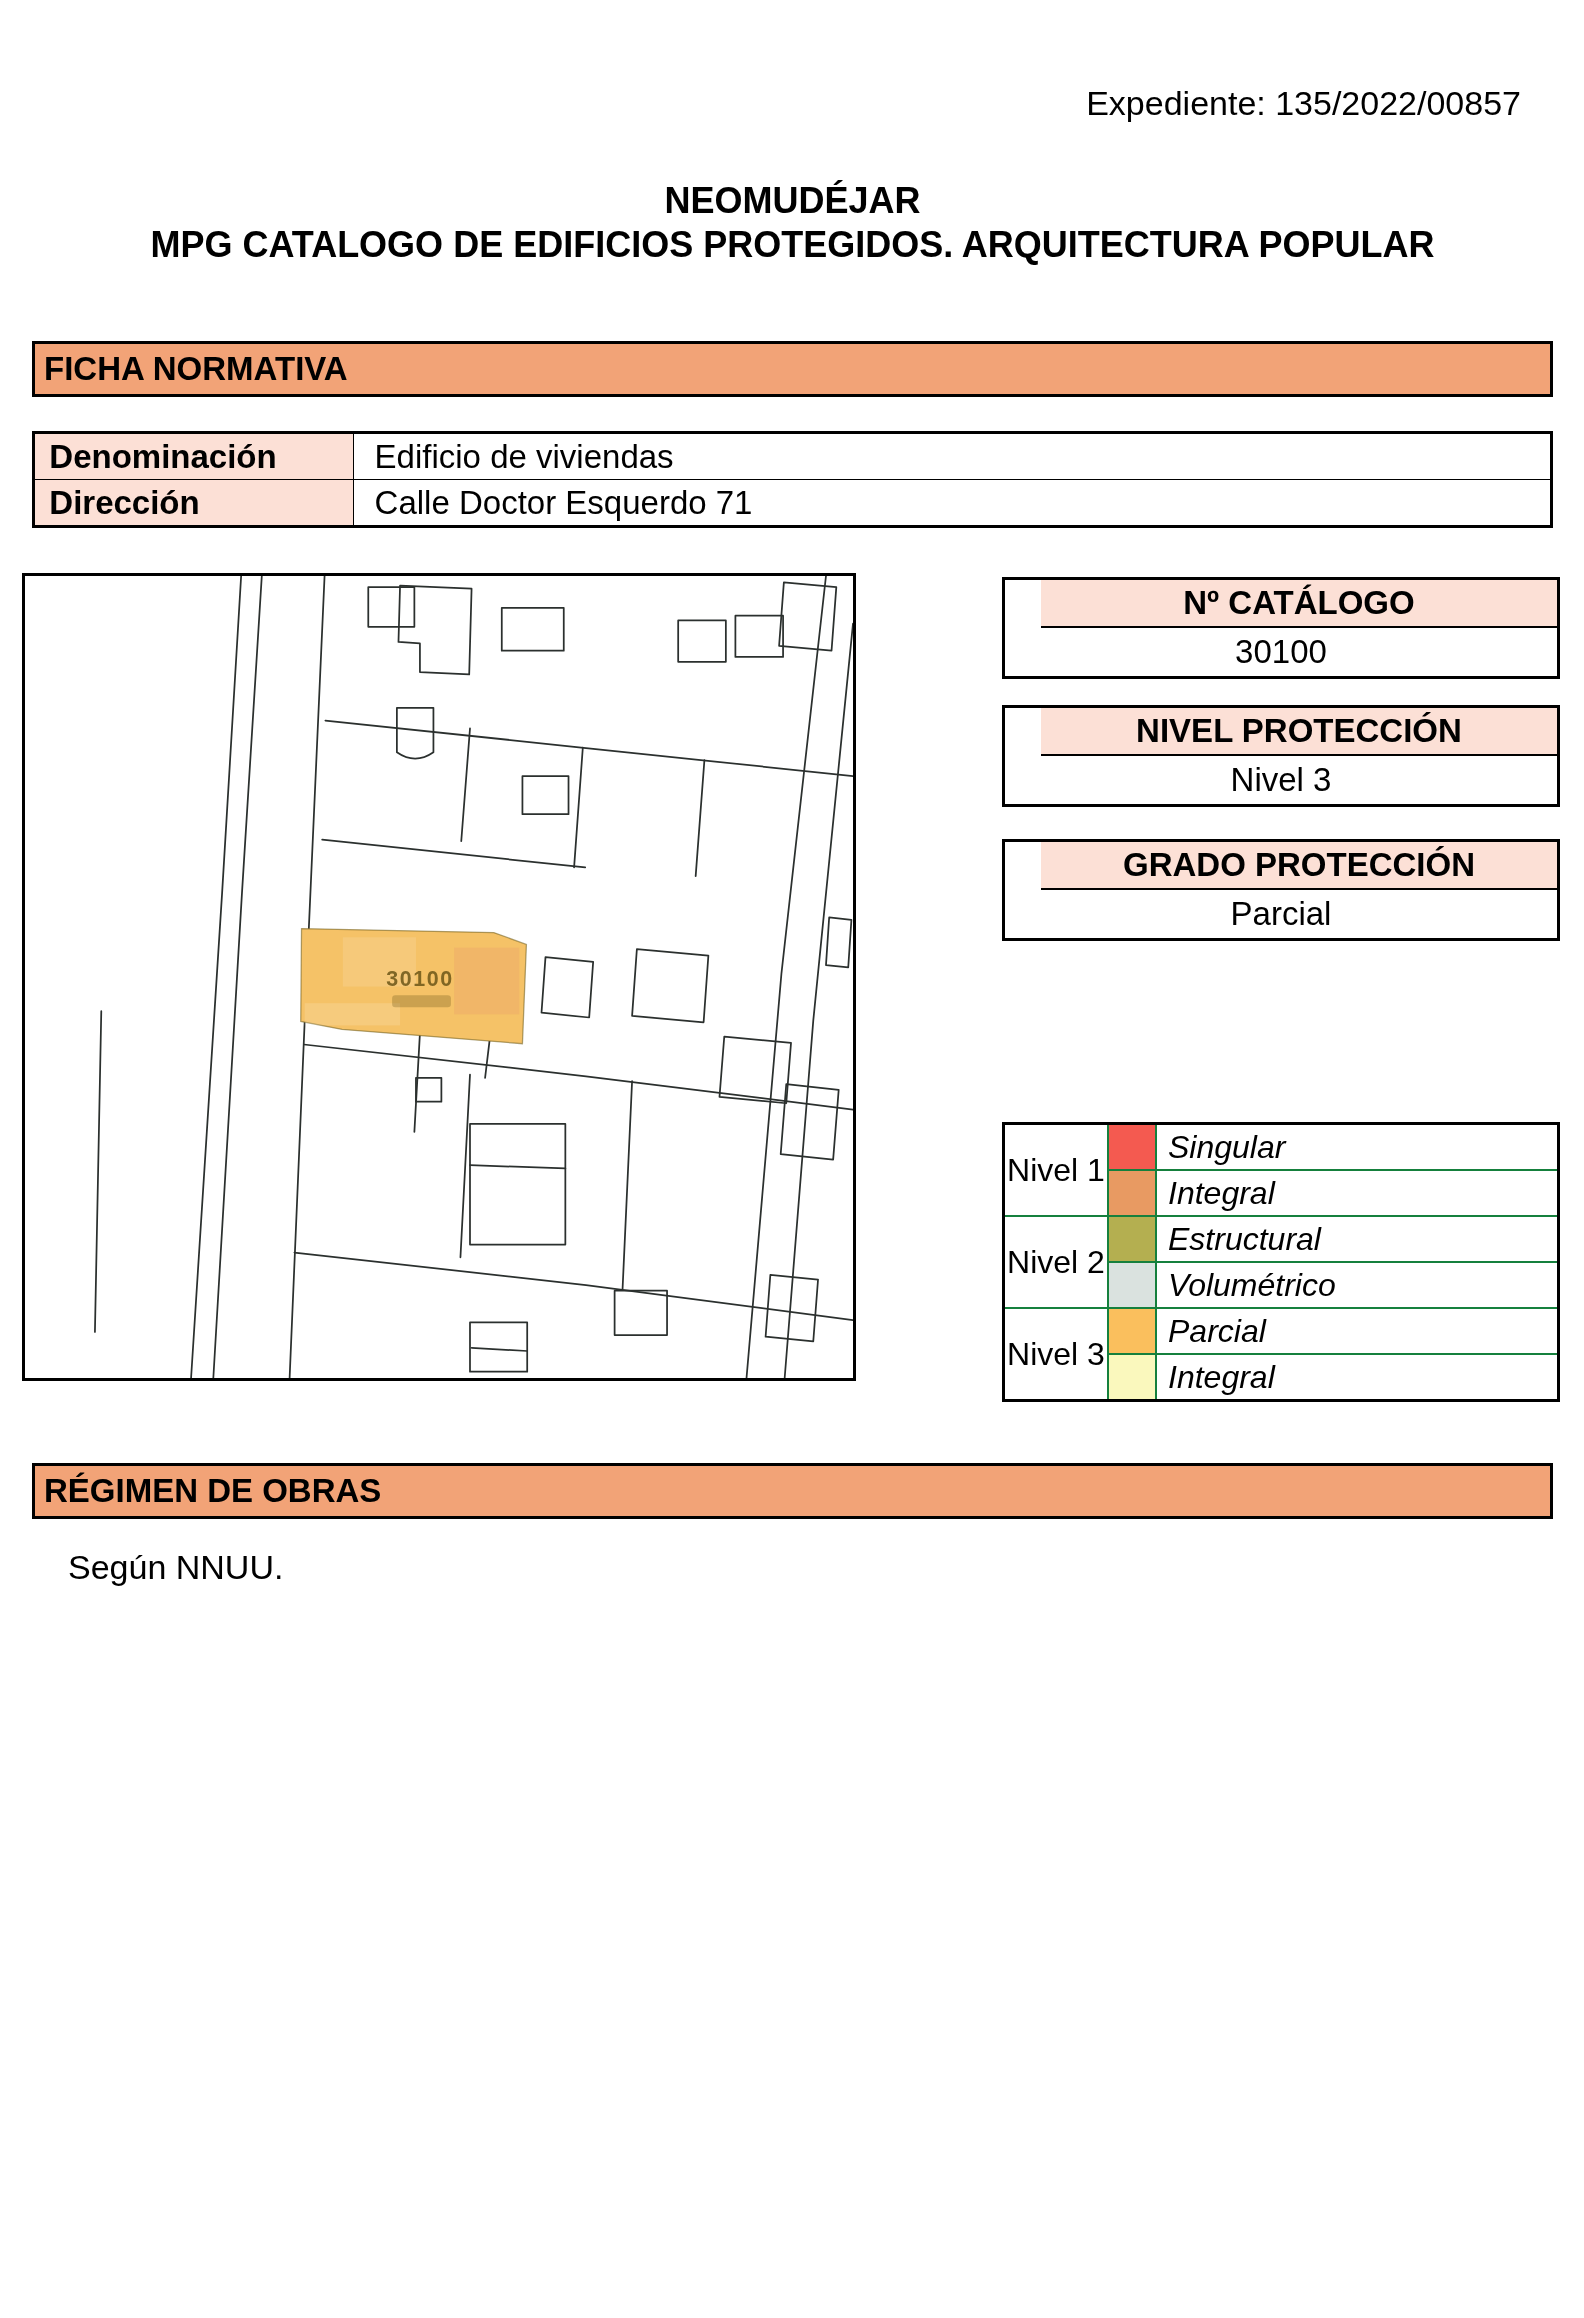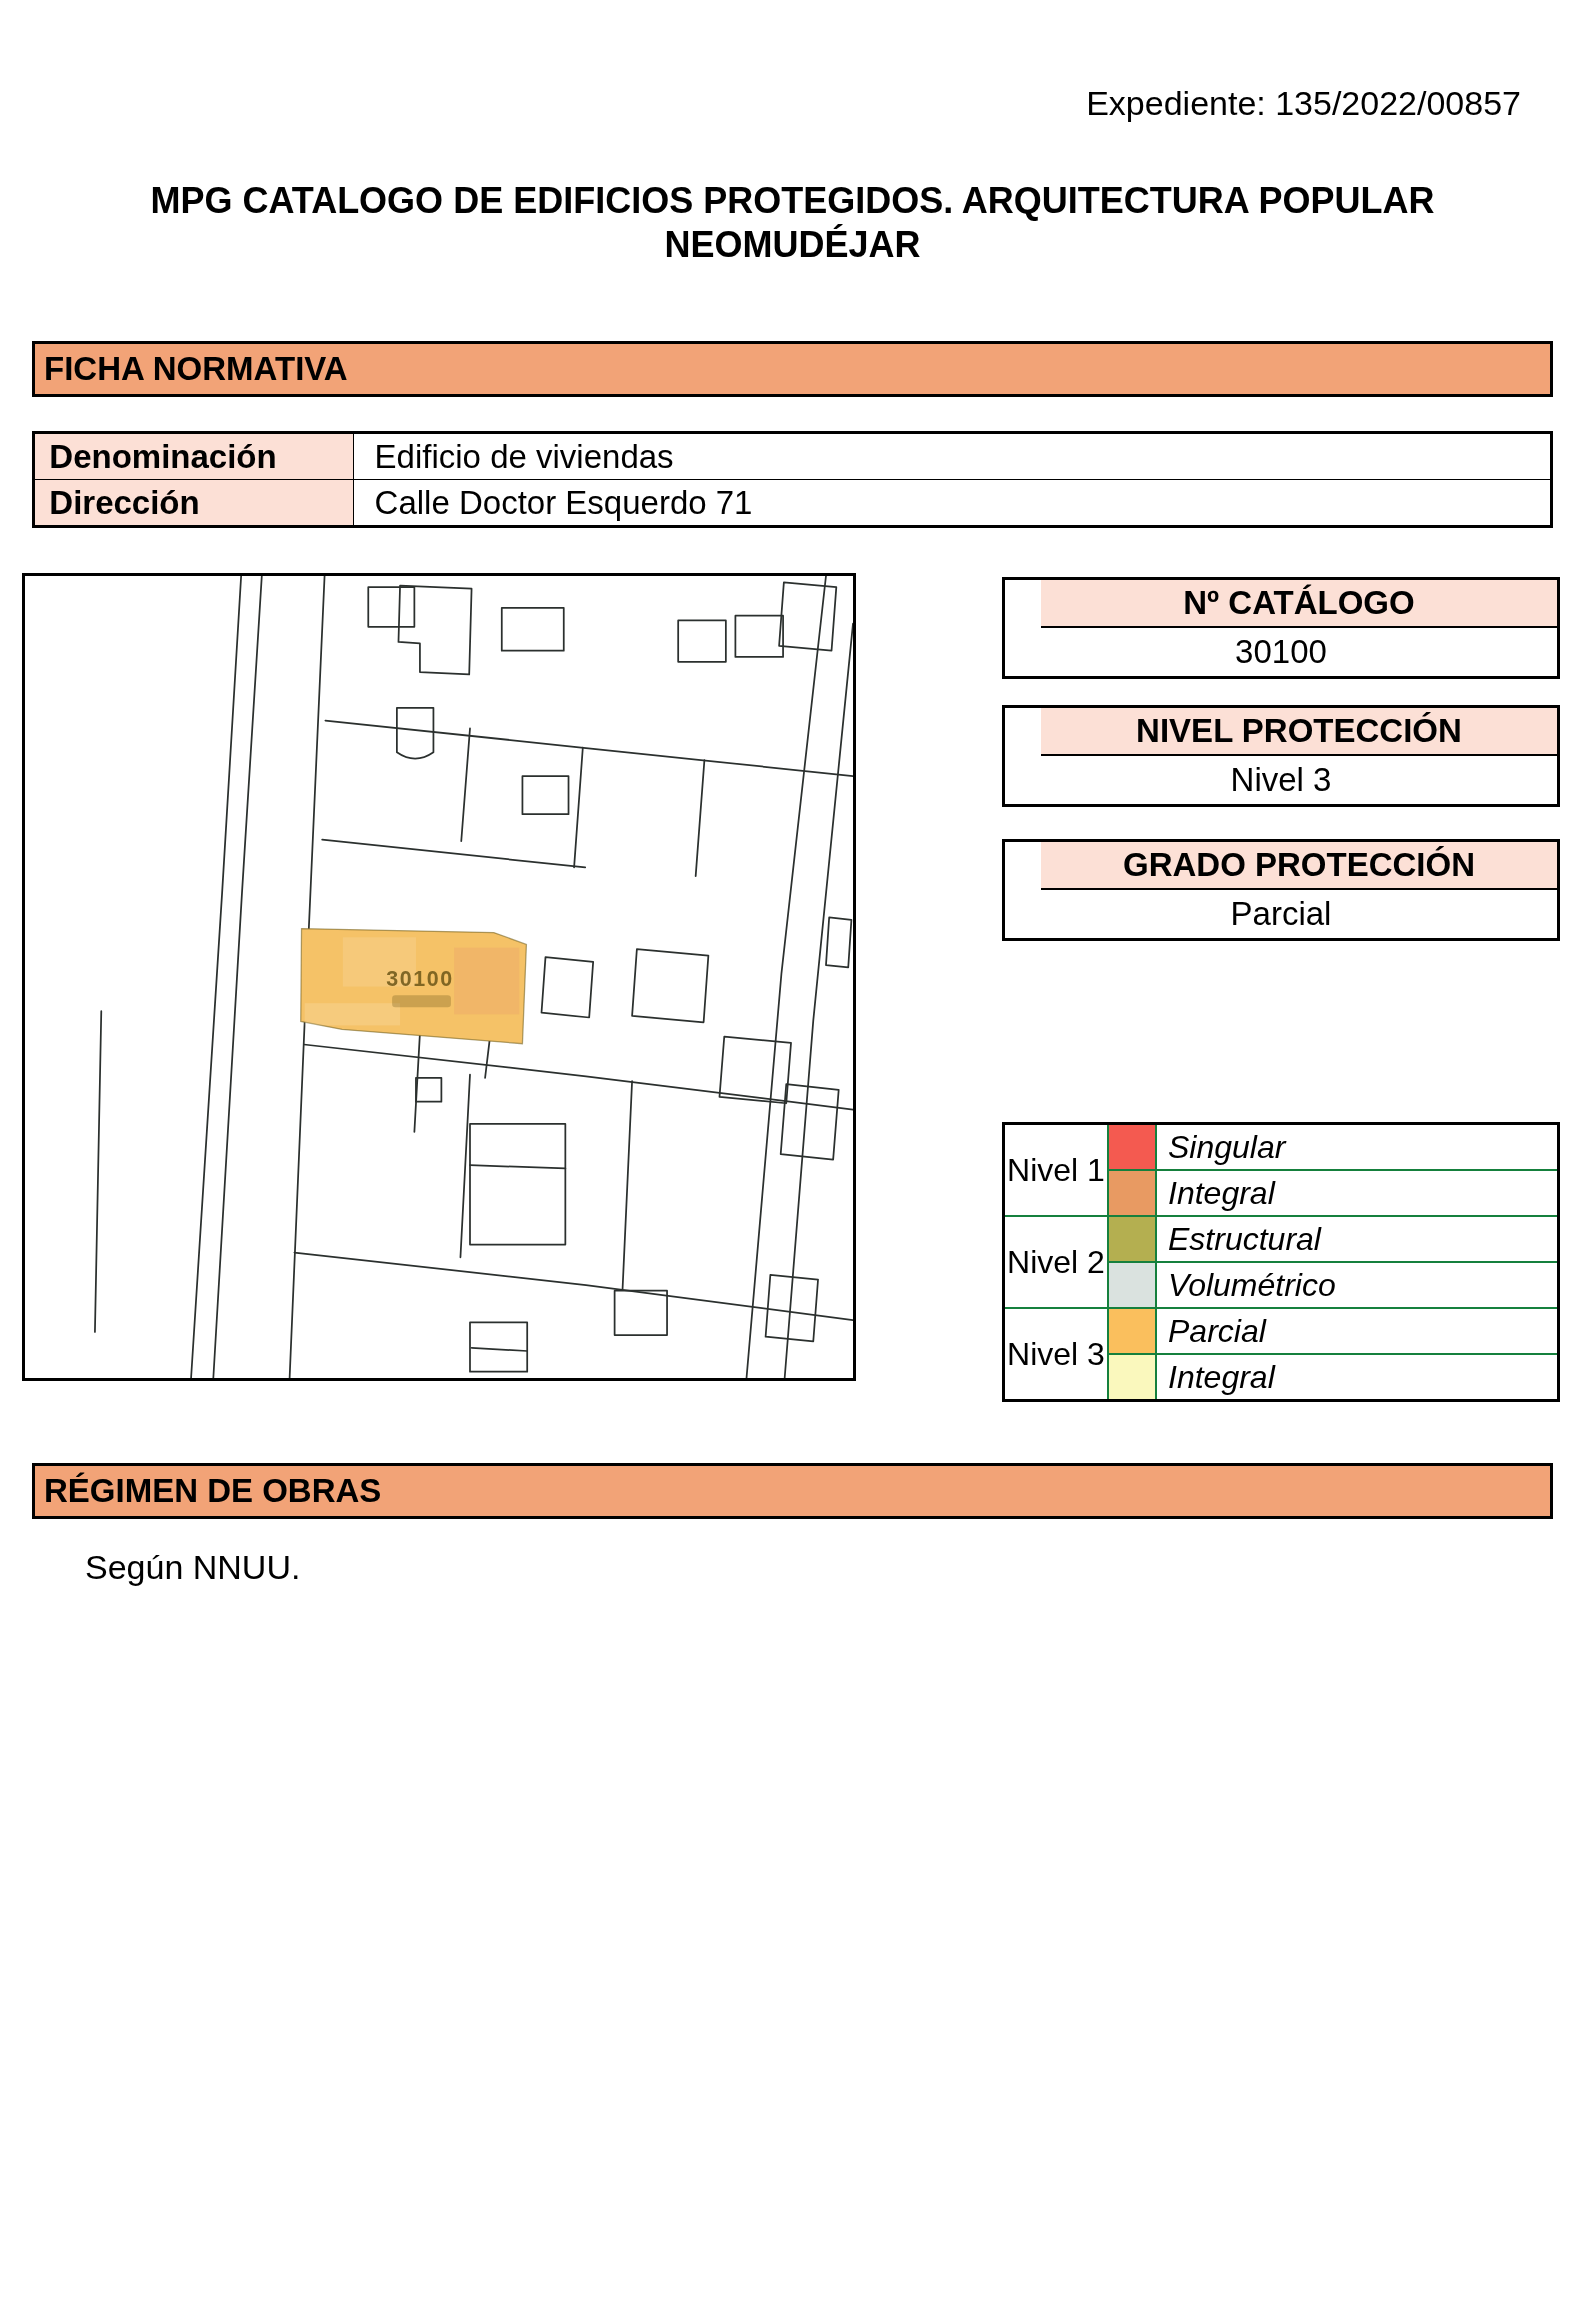--- a/index.html
+++ b/index.html
@@ -71,33 +71,33 @@
     font-size:32px;
   }
   .legend .g1{grid-row:1/3;} .legend .g2{grid-row:3/5;} .legend .g3{grid-row:5/7;}
   .legend .sw{grid-column:2;}
   .legend .lbl{
     grid-column:3;display:flex;align-items:center;padding-left:11px;
     font-size:32px;
     font-style:italic;
   }
   .regimen-text{
-    position:absolute;left:85px;top:1548px;font-size:34px;
+    position:absolute;left:68px;top:1548px;font-size:34px;
   }
 </style>
 </head>
 <body>
 
 <div class="page">
 
   <div class="expediente">Expediente: 135/2022/00857</div>
 
   <div class="doc-title">
+    <div>NEOMUDÉJAR</div>
     <div>MPG CATALOGO DE EDIFICIOS PROTEGIDOS. ARQUITECTURA POPULAR</div>
-    <div>NEOMUDÉJAR</div>
   </div>
 
   <div class="section-bar bar-ficha" style="background: rgb(242, 163, 119);">
     <span>FICHA NORMATIVA</span>
   </div>
 
   <div class="info-table">
     <div class="cell lab" style="background: rgb(252, 224, 214);">Denominación</div>
     <div class="cell val">Edificio de viviendas</div>
     <div class="cell lab" style="background: rgb(252, 224, 214);">Dirección</div>

